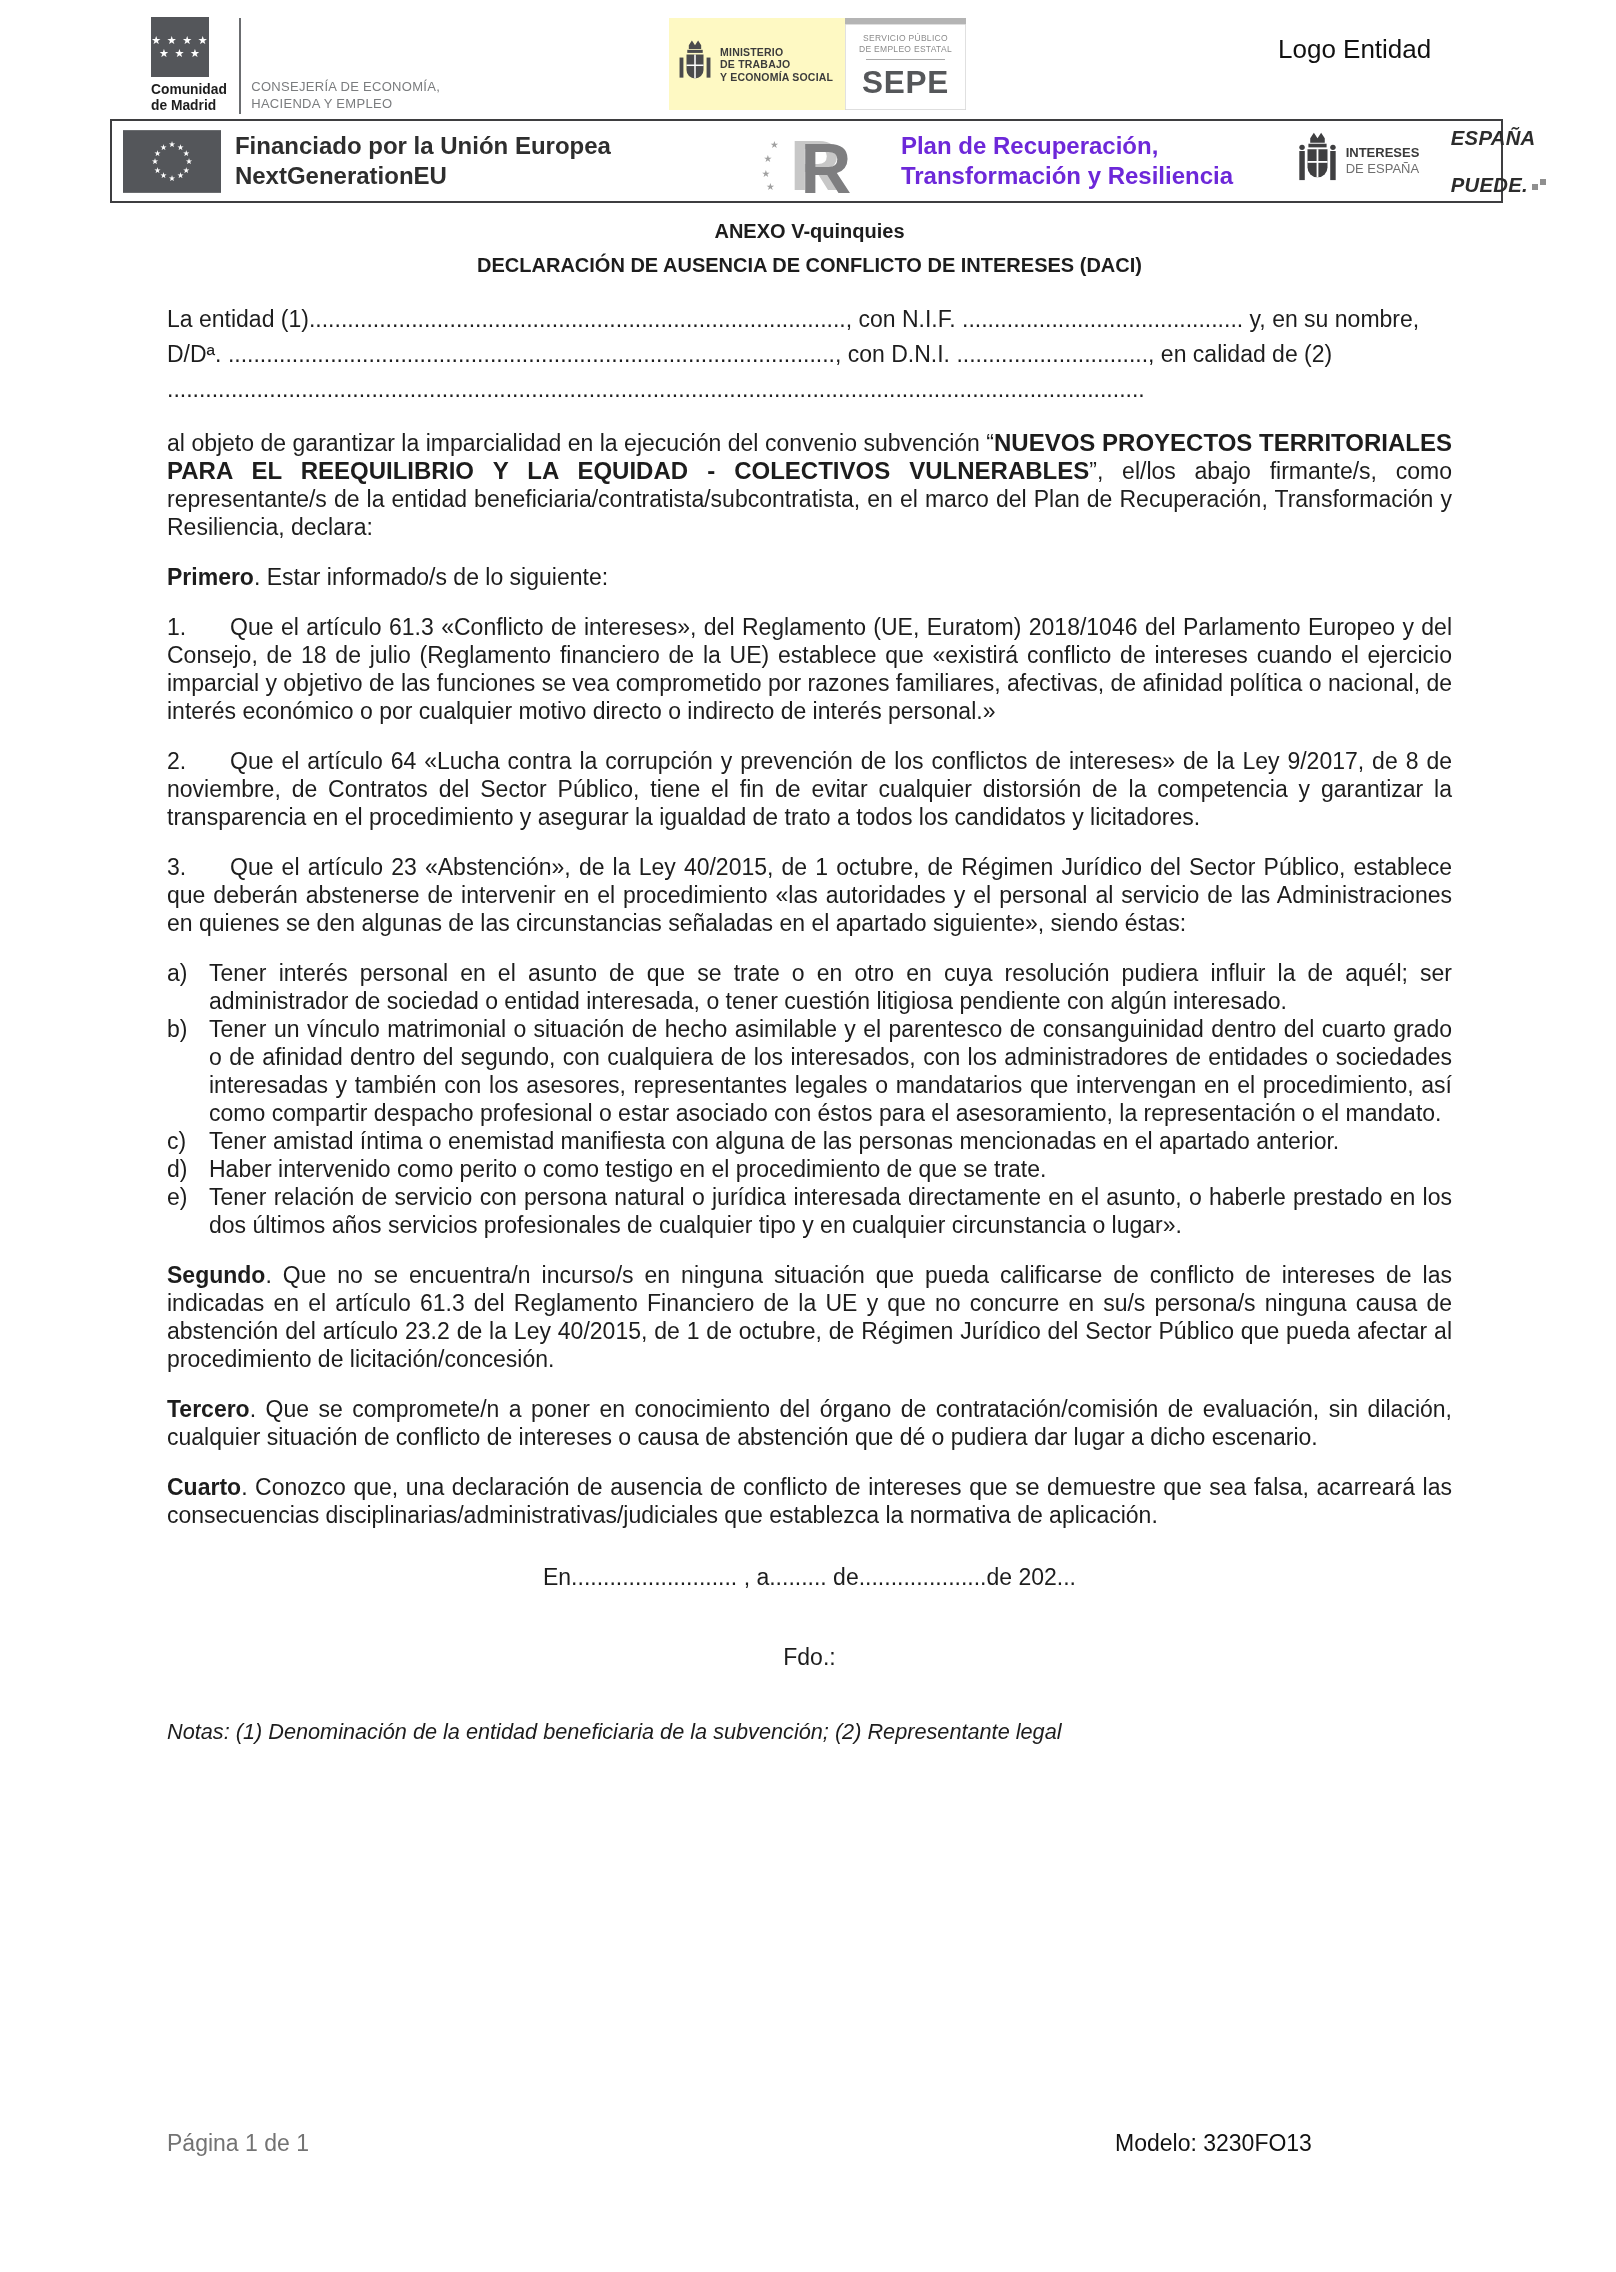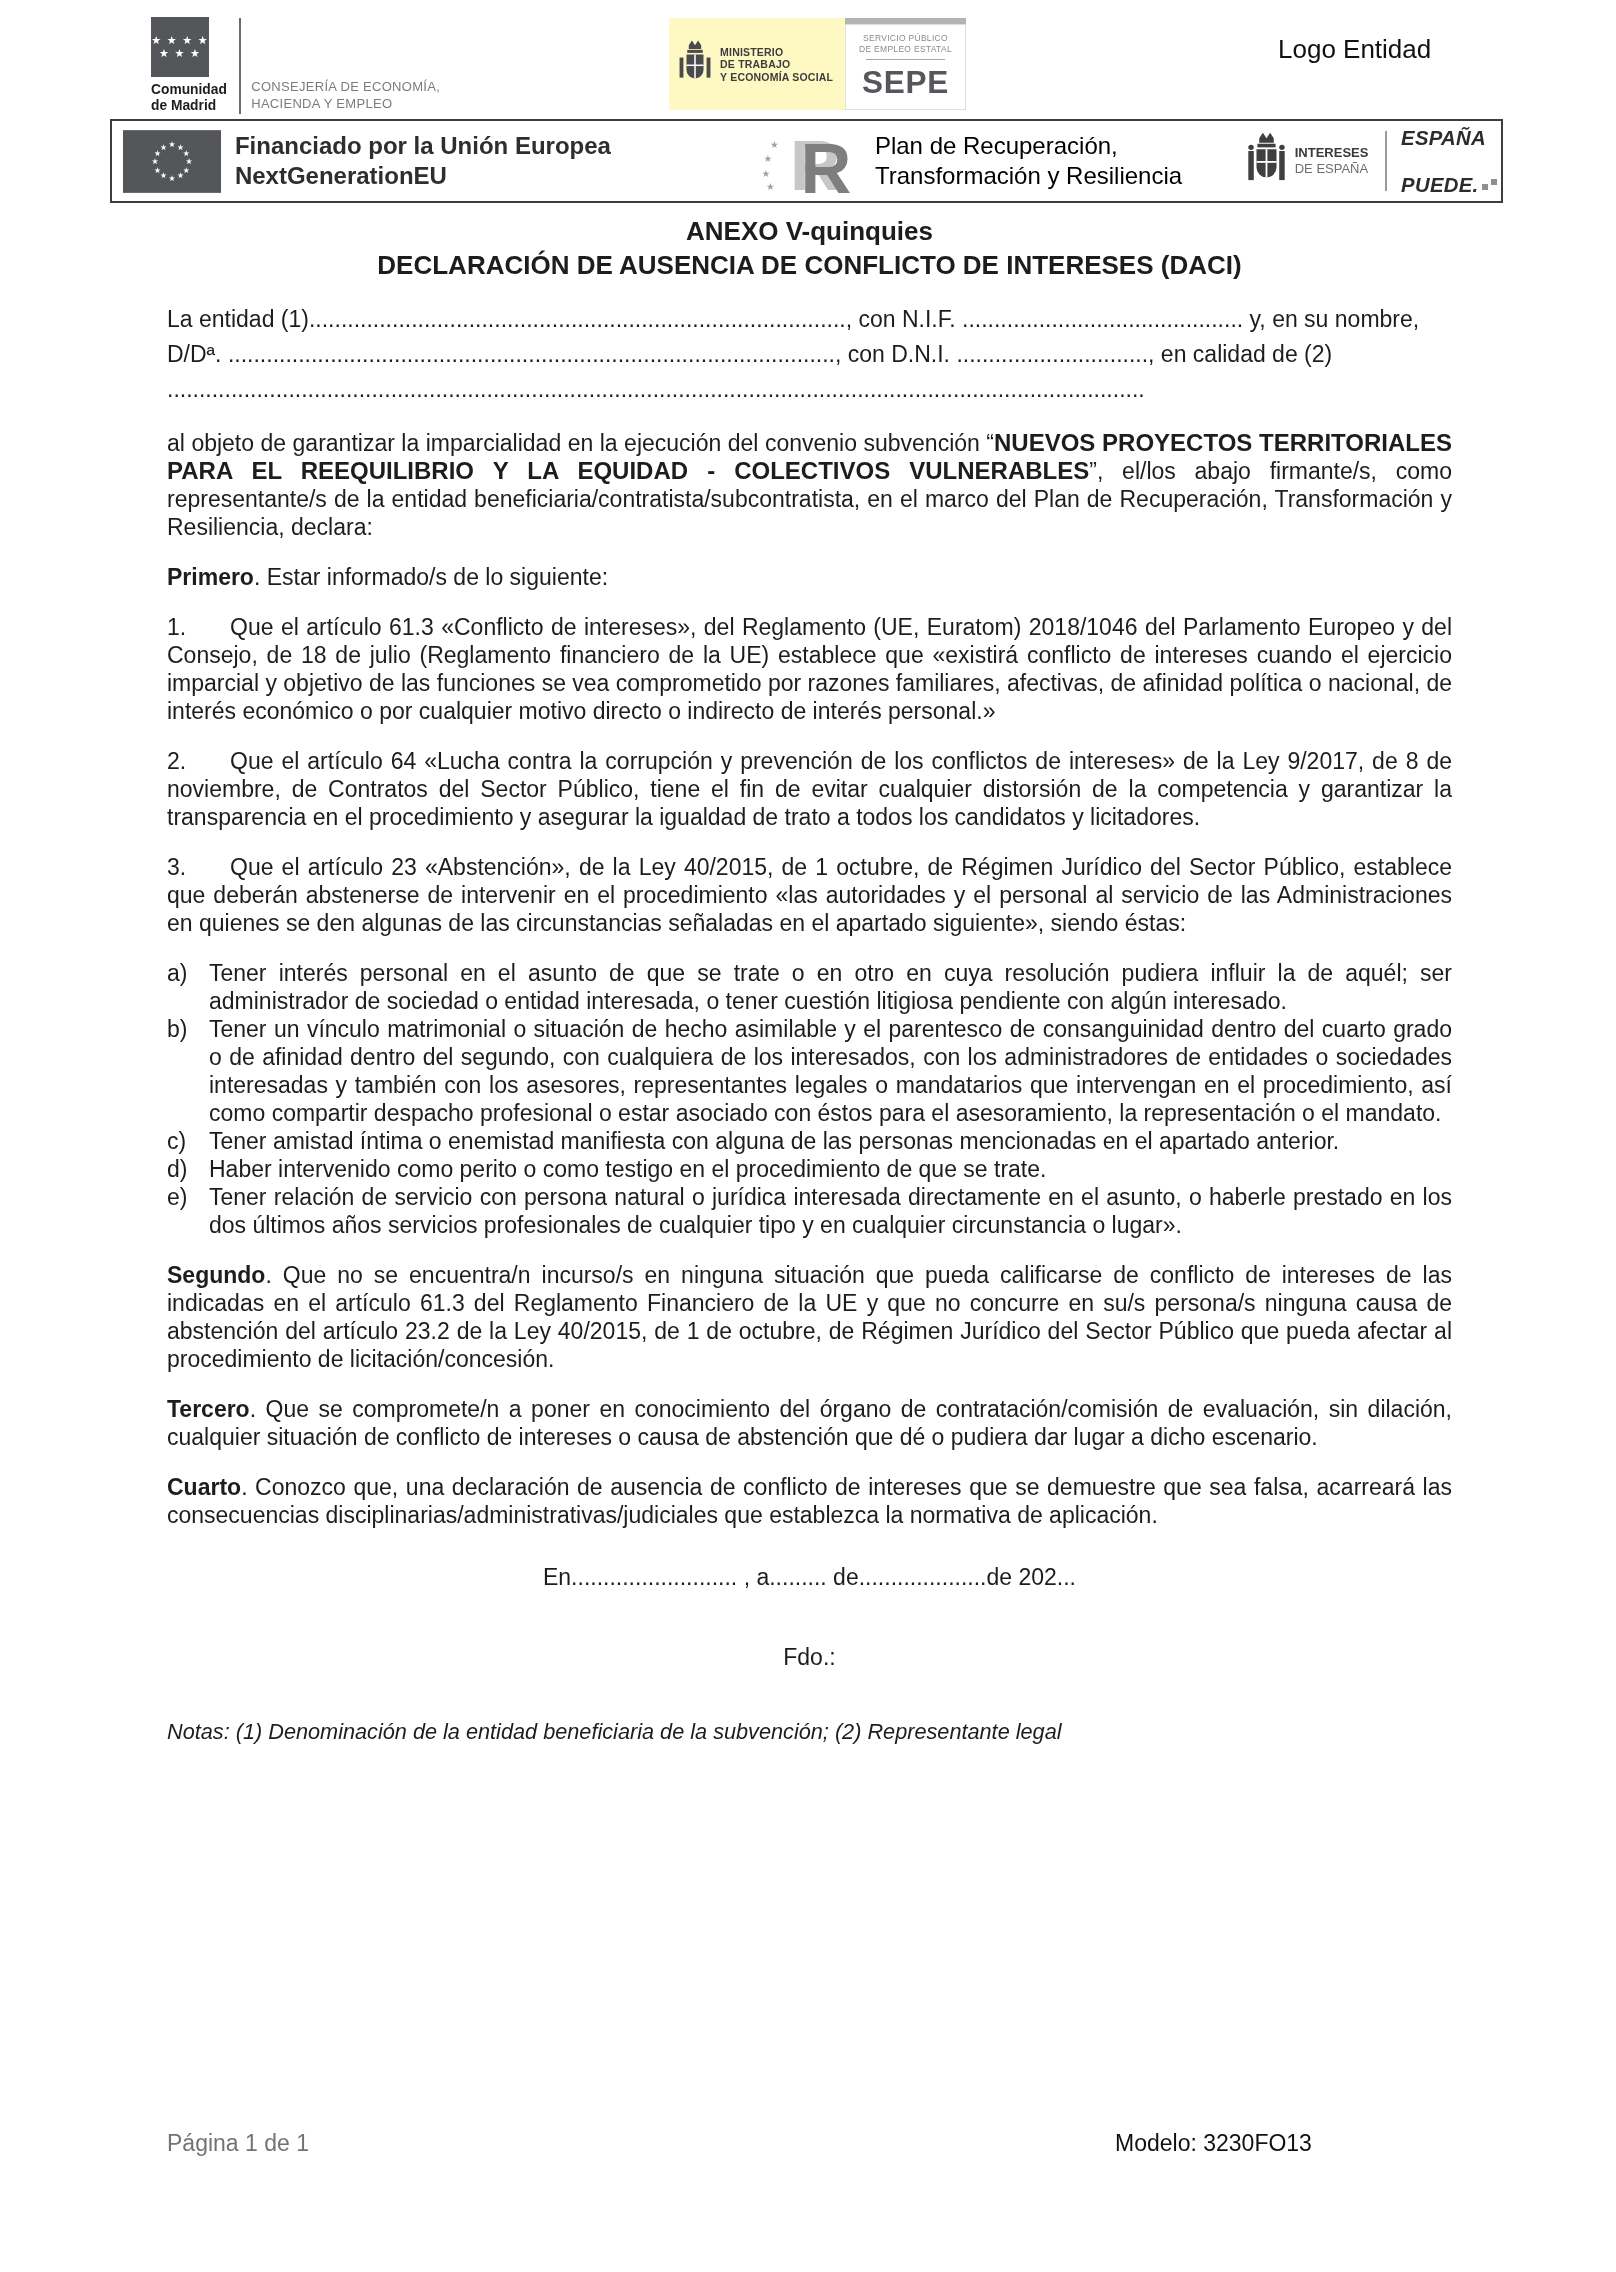--- a/index.html
+++ b/index.html
@@ -24,32 +24,32 @@
   .sepe-small{font-size:8.5px;line-height:10.5px;color:#8a8a8a;text-align:center;letter-spacing:0.3px;}
   .sepe-rule{width:79px;height:1.3px;background:#a9a9a9;margin:4.6px 0 3.9px 0;}
   .sepe-big{font-size:31.5px;font-weight:bold;color:#55575a;letter-spacing:0.7px;}
   .logo-entidad{position:absolute;left:1278px;top:17px;font-size:26px;color:#111;}
   
   .banner{position:absolute;top:119px;left:110px;width:1393px;height:84px;
     border:2.6px solid #3e3e40;box-sizing:border-box;display:flex;align-items:center;background:#fff;}
   .eu-flag{margin-left:10.5px;flex:none;}
   .eu-text{margin-left:14.4px;font-size:24px;line-height:30px;font-weight:bold;color:#2e2e2e;flex:none;}
   .prtr{margin-left:138px;flex:none;width:125px;height:77px;position:relative;}
-  .prtr-text{margin-left:1px;font-size:24px;line-height:30px;font-weight:normal;color:#000000;flex:none;}
+  .prtr-text{margin-left:27px;font-size:24px;line-height:30px;font-weight:bold;color:#6d28d9;flex:none;}
   .gob{margin-left:63px;display:flex;align-items:center;flex:none;}
   .gob-text{font-size:13px;line-height:15.7px;font-weight:bold;color:#3a3a3a;margin-left:6.6px;}
   .gob-text .sub{font-weight:normal;color:#6e6e6e;}
   .esp-div{width:1.3px;height:60px;background:#9a9a9a;margin:0 14.4px 0 17px;}
   .espana{font-size:20.3px;line-height:22px;font-weight:bold;font-style:italic;color:#2c2c2c;letter-spacing:0.3px;}
   .esp-squares{display:inline-flex;gap:2.6px;margin-left:3.9px;}
   .esp-squares i{width:5.9px;height:5.9px;background:#8f8f8f;display:block;}
   .esp-squares i:first-child{margin-top:5.2px;}
   
   .content{position:absolute;top:214px;left:167px;width:1285px;font-size:23px;line-height:28px;color:#1d1d1d;}
-  .title{text-align:center;font-weight:bold;font-size:26px;line-height:34px;}
+  .title{text-align:center;font-weight:bold;font-size:20px;line-height:34px;}
   .intro{margin-top:19.7px;font-size:23px;line-height:35px;white-space:nowrap;}
   .para{margin-top:22px;text-align:justify;}
   .b-caps{font-weight:bold;font-size:24px;}
   .lead{font-weight:bold;}
   .num-item{margin-top:22px;text-align:justify;}
   .num{display:inline-block;width:63px;}
   .letters{margin-top:22px;}
   .li{display:flex;}
   .li .lab{width:42px;flex:none;}
   .li .txt{flex:1;text-align:justify;}

